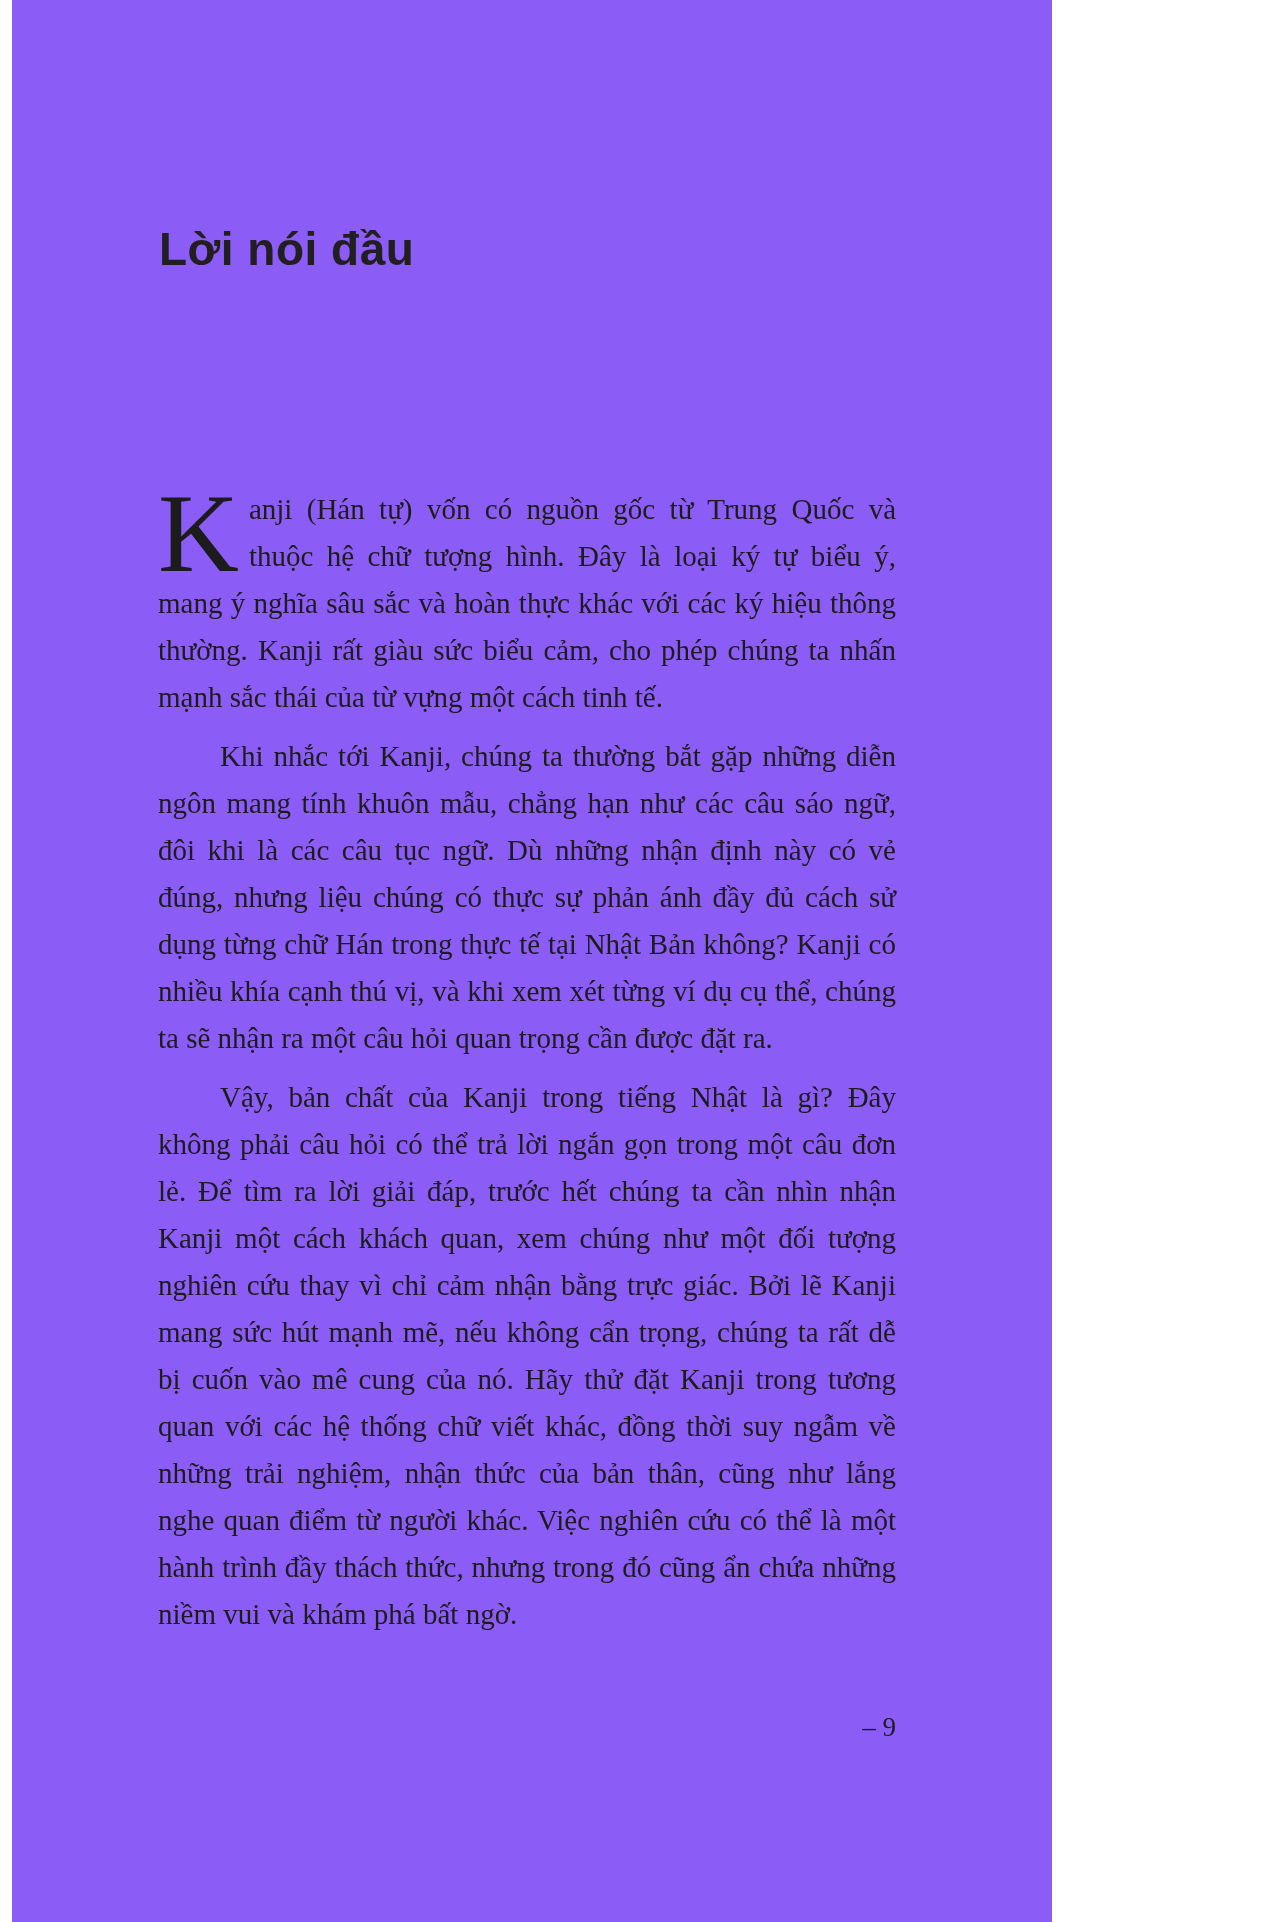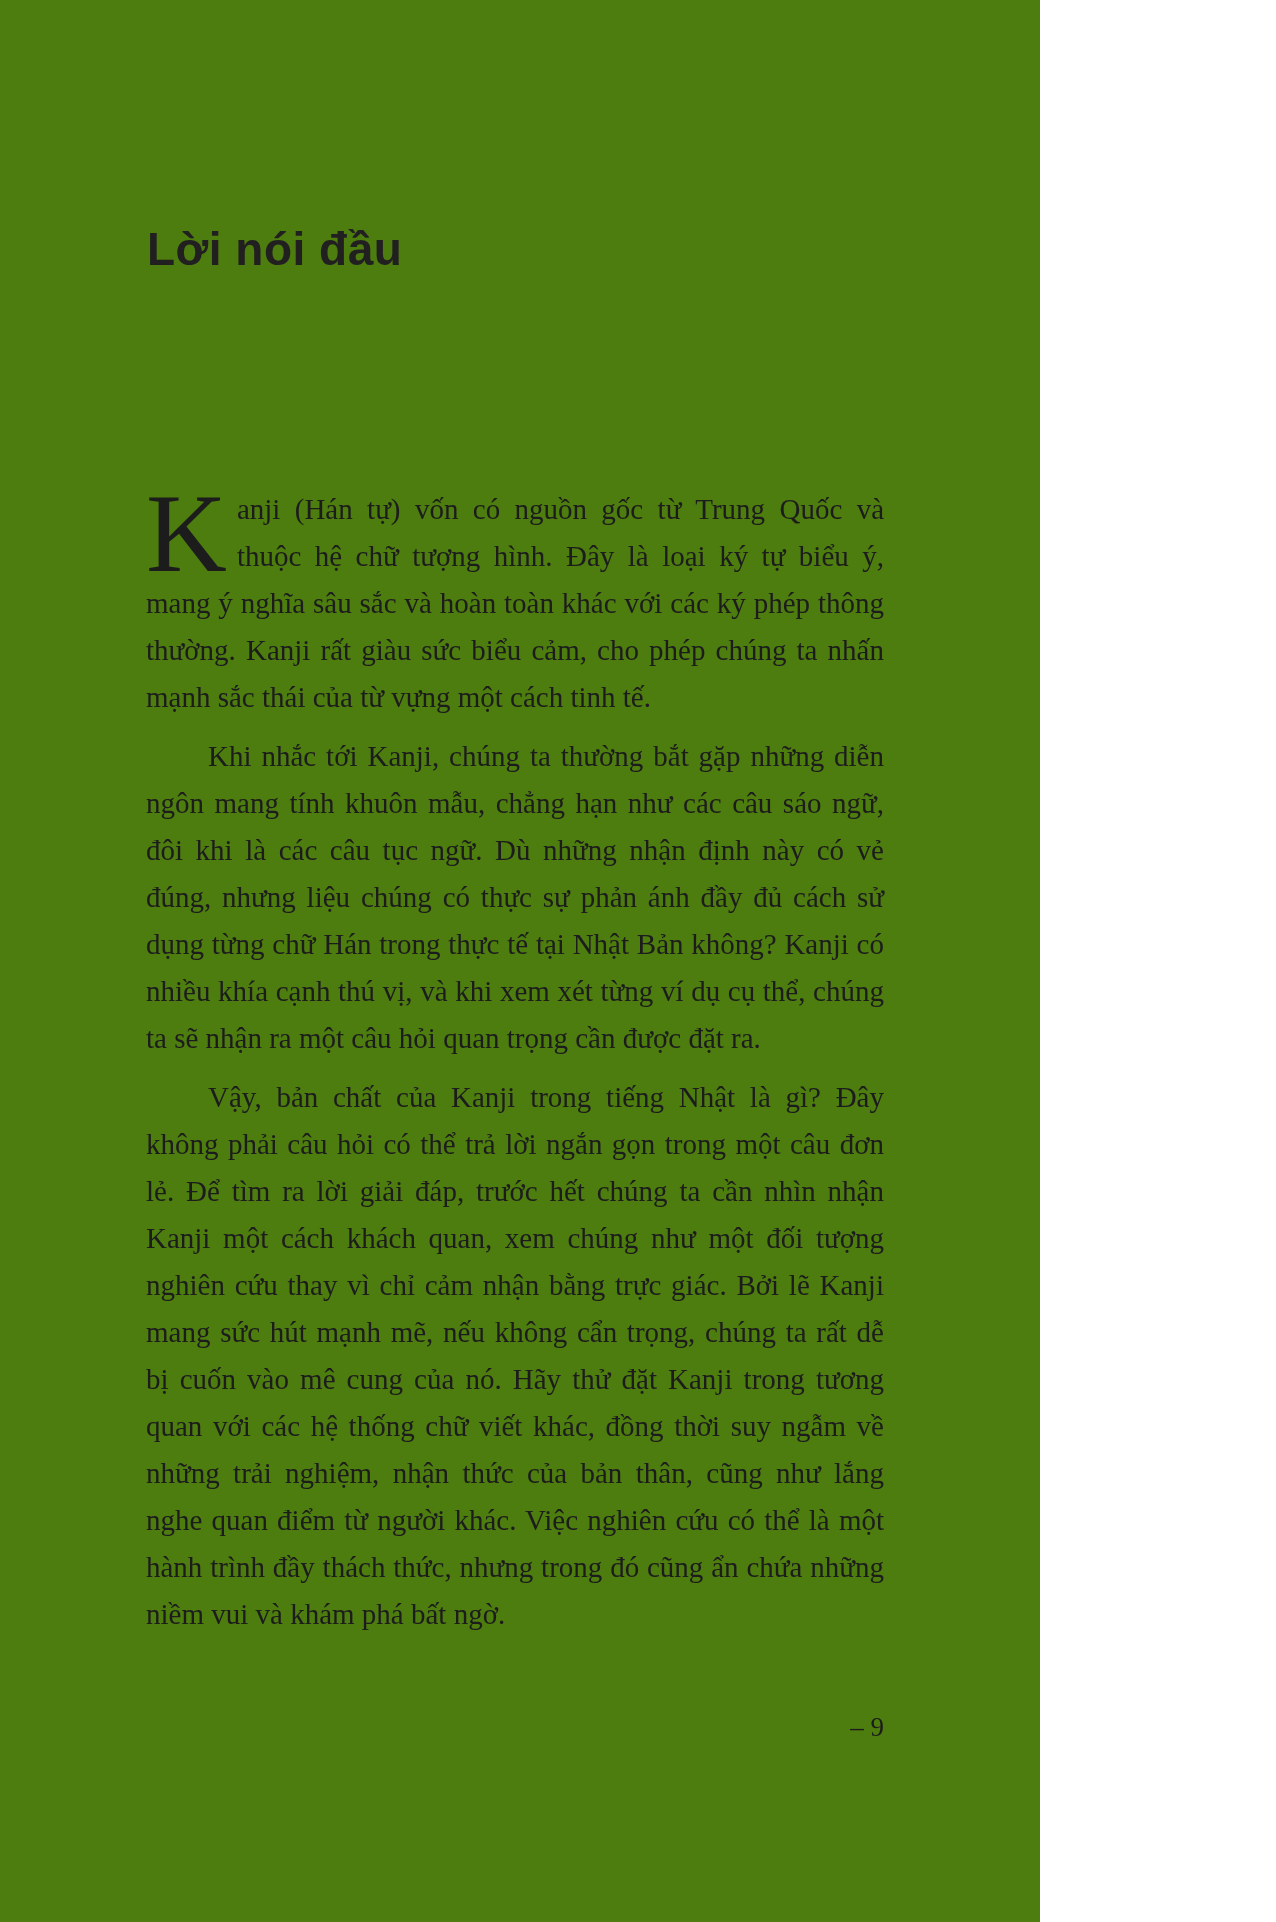--- a/index.html
+++ b/index.html
@@ -4,24 +4,25 @@
 <style>
   html, body {
     margin: 0;
     padding: 0;
     background: #ffffff;
   }
   .page {
     position: relative;
     width: 1040px;
     height: 1922px;
-    background: #4d7c0f;
+    background: #8b5cf6;
     overflow: hidden;
     font-family: "Liberation Serif", "DejaVu Serif", serif;
     color: #1c1c1c;
+    margin-left: 12px;
   }
   .title {
     position: absolute;
     top: 222px;
     left: 147px;
     margin: 0;
     font-family: "Liberation Sans", "DejaVu Sans", sans-serif;
     font-weight: 700;
     font-size: 46px;
     letter-spacing: 0.5px;
@@ -65,21 +66,21 @@
 </head>
 <body>
 
 <div class="page">
 
   <h1 class="title">Lời nói đầu</h1>
 
   <div class="body-text">
 
     <p class="para">
-      <span class="dropcap">K</span><span>anji (Hán tự) vốn có nguồn gốc từ Trung Quốc và thuộc hệ chữ tượng hình. Đây là loại ký tự biểu ý, mang ý nghĩa sâu sắc và hoàn toàn khác với các ký phép thông thường. Kanji rất giàu sức biểu cảm, cho phép chúng ta nhấn mạnh sắc thái của từ vựng một cách tinh tế.</span>
+      <span class="dropcap">K</span><span>anji (Hán tự) vốn có nguồn gốc từ Trung Quốc và thuộc hệ chữ tượng hình. Đây là loại ký tự biểu ý, mang ý nghĩa sâu sắc và hoàn thực khác với các ký hiệu thông thường. Kanji rất giàu sức biểu cảm, cho phép chúng ta nhấn mạnh sắc thái của từ vựng một cách tinh tế.</span>
     </p>
 
     <p class="para indent">Khi nhắc tới Kanji, chúng ta thường bắt gặp những diễn ngôn mang tính khuôn mẫu, chẳng hạn như các câu sáo ngữ, đôi khi là các câu tục ngữ. Dù những nhận định này có vẻ đúng, nhưng liệu chúng có thực sự phản ánh đầy đủ cách sử dụng từng chữ Hán trong thực tế tại Nhật Bản không? Kanji có nhiều khía cạnh thú vị, và khi xem xét từng ví dụ cụ thể, chúng ta sẽ nhận ra một câu hỏi quan trọng cần được đặt ra.</p>
 
     <p class="para indent">Vậy, bản chất của Kanji trong tiếng Nhật là gì? Đây không phải câu hỏi có thể trả lời ngắn gọn trong một câu đơn lẻ. Để tìm ra lời giải đáp, trước hết chúng ta cần nhìn nhận Kanji một cách khách quan, xem chúng như một đối tượng nghiên cứu thay vì chỉ cảm nhận bằng trực giác. Bởi lẽ Kanji mang sức hút mạnh mẽ, nếu không cẩn trọng, chúng ta rất dễ bị cuốn vào mê cung của nó. Hãy thử đặt Kanji trong tương quan với các hệ thống chữ viết khác, đồng thời suy ngẫm về những trải nghiệm, nhận thức của bản thân, cũng như lắng nghe quan điểm từ người khác. Việc nghiên cứu có thể là một hành trình đầy thách thức, nhưng trong đó cũng ẩn chứa những niềm vui và khám phá bất ngờ.</p>
 
 
   </div>
 
   <div class="page-number">– 9</div>

